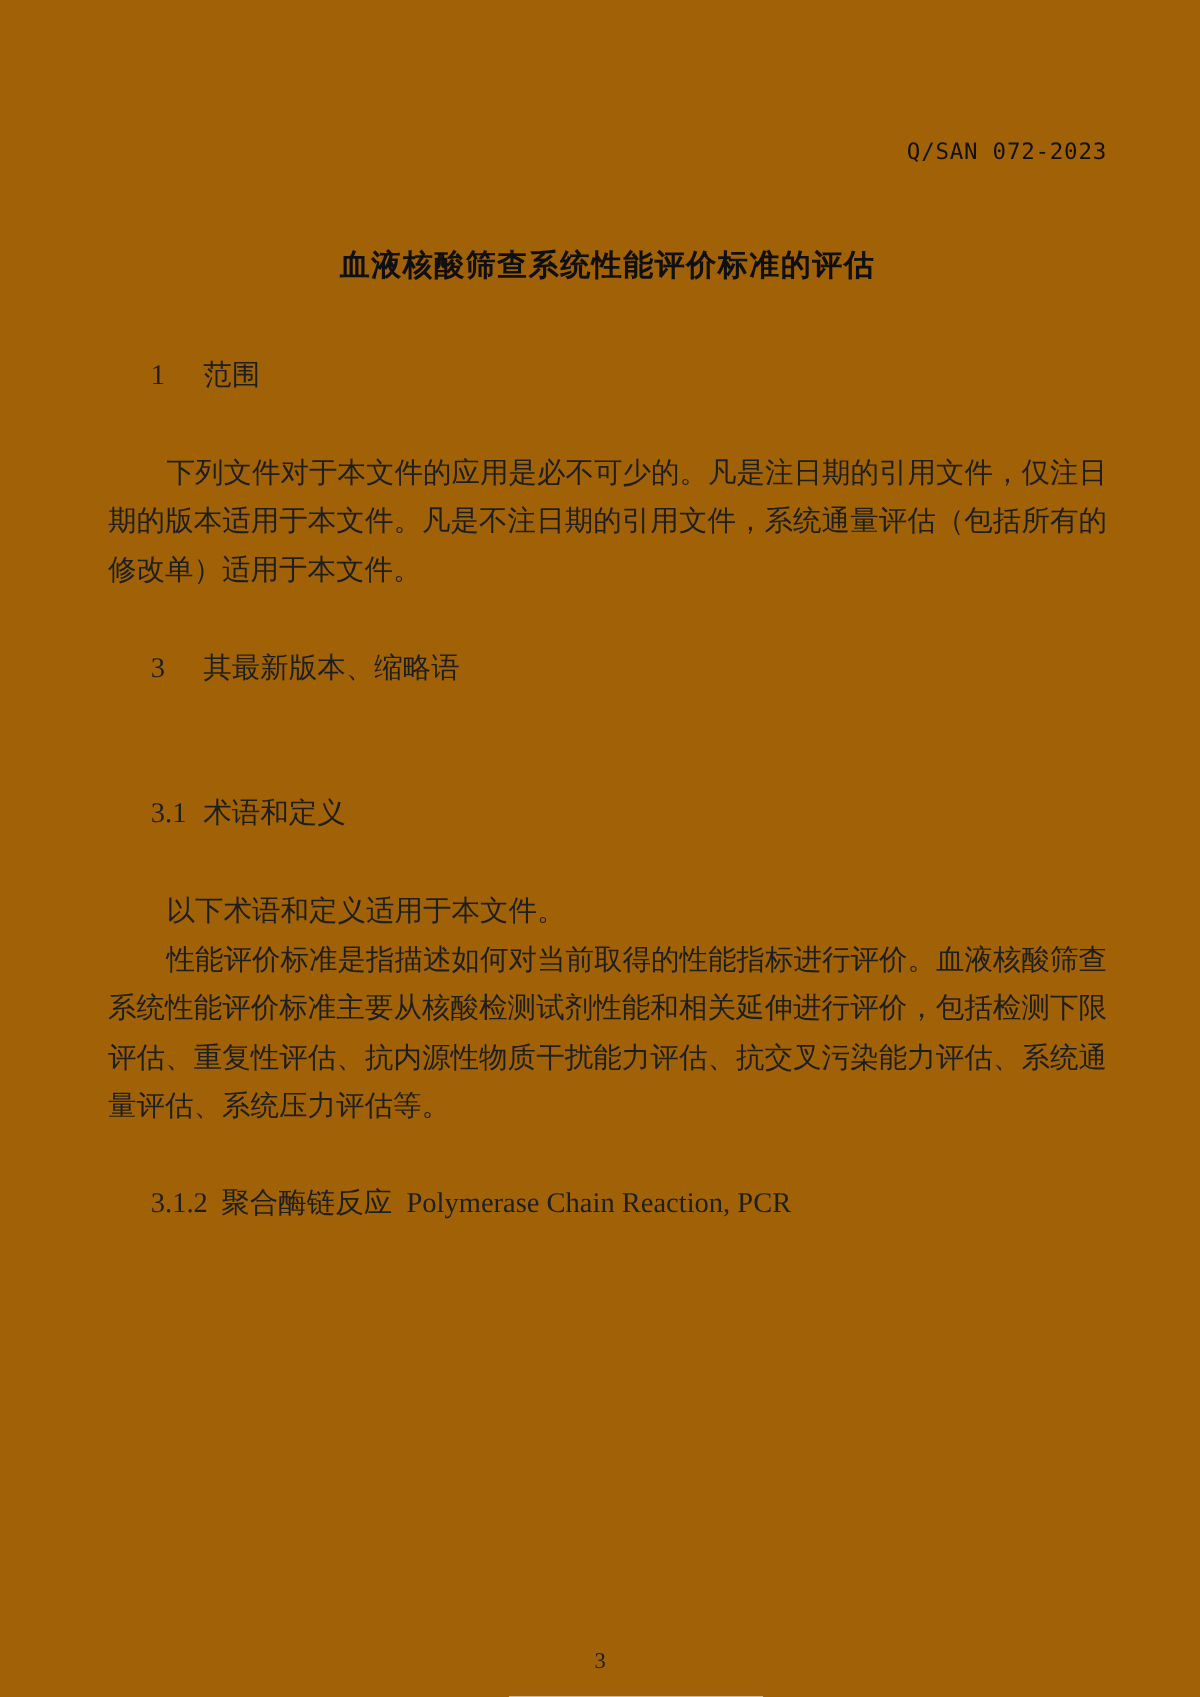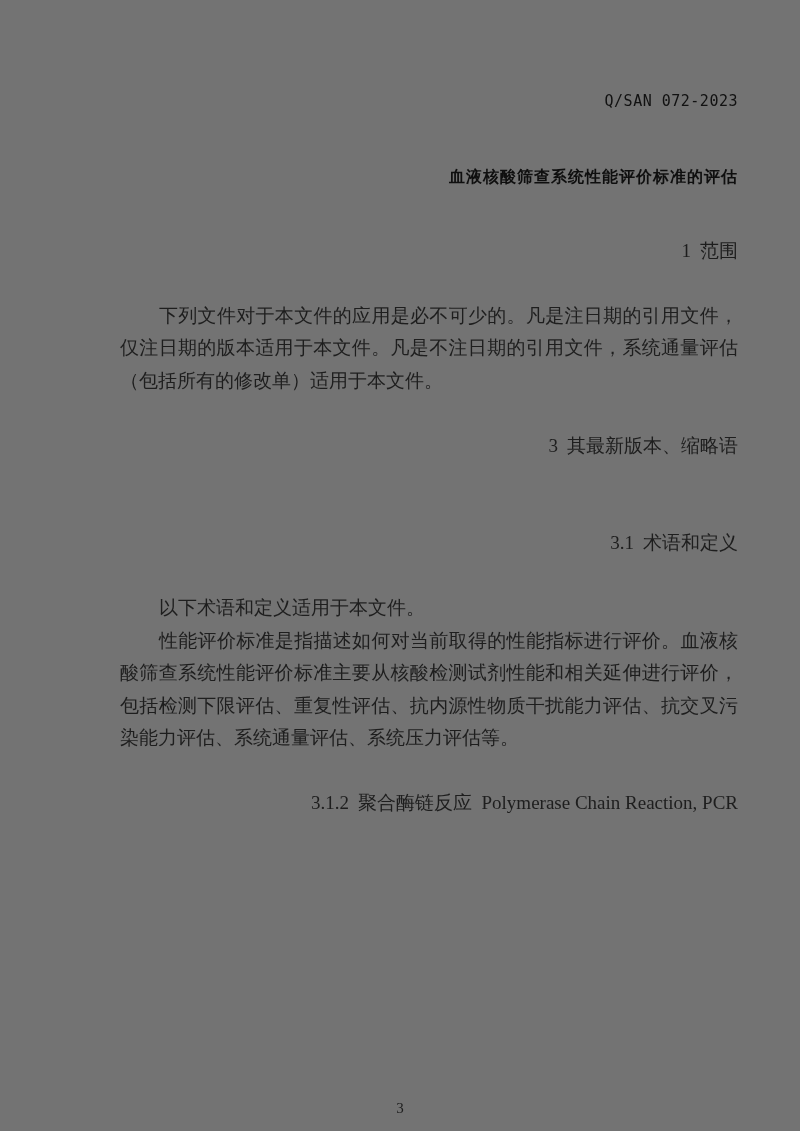--- a/index.html
+++ b/index.html
@@ -5,53 +5,53 @@
   html, body {
     margin: 0;
     padding: 0;
     background: #ffffff;
   }
   .page {
     position: relative;
     width: 800px;
     height: 1131px;
     margin: 0 auto;
-    background: #737373;
+    background: #a16207;
     box-sizing: border-box;
-    padding: 92px 62px 0 120px;
+    padding: 92px 62px 0 72px;
     font-family: "Liberation Serif", "DejaVu Serif", serif;
     color: #1e1e1e;
     overflow: hidden;
   }
   .doc-code {
     text-align: right;
     font-family: "DejaVu Sans Mono", "Liberation Mono", monospace;
     font-size: 15px;
     line-height: 18px;
     color: #111111;
     letter-spacing: 0.5px;
   }
   .doc-title {
     margin: 52px 0 4px 0;
-    text-align: right;
-    font-size: 16px;
+    text-align: center;
+    font-size: 20px;
     line-height: 30px;
     font-weight: bold;
     color: #0f0f0f;
     letter-spacing: 1px;
   }
   .content {
     margin-top: 10px;
     font-size: 19px;
     line-height: 32.5px;
     text-align: justify;
   }
   .clause-heading {
     white-space: pre-wrap;
-    text-align: right;
+    text-align: left;
   }
   .sec-num {
     display: inline-block;
     min-width: 26px;
     margin-right: 9px;
   }
   .para {
     margin: 0;
     text-indent: 2.05em;
     white-space: pre-wrap;

